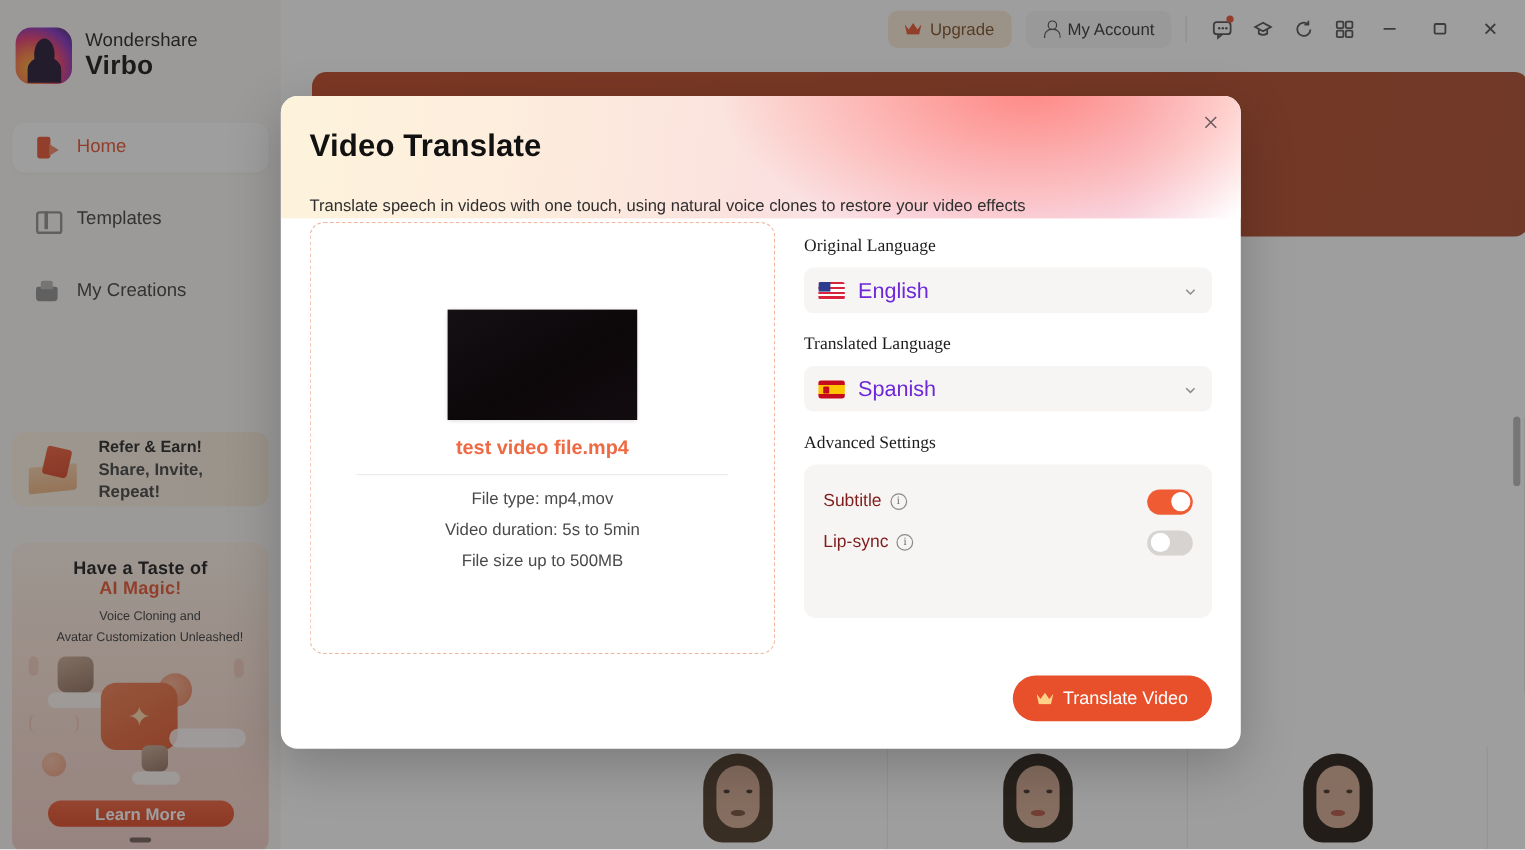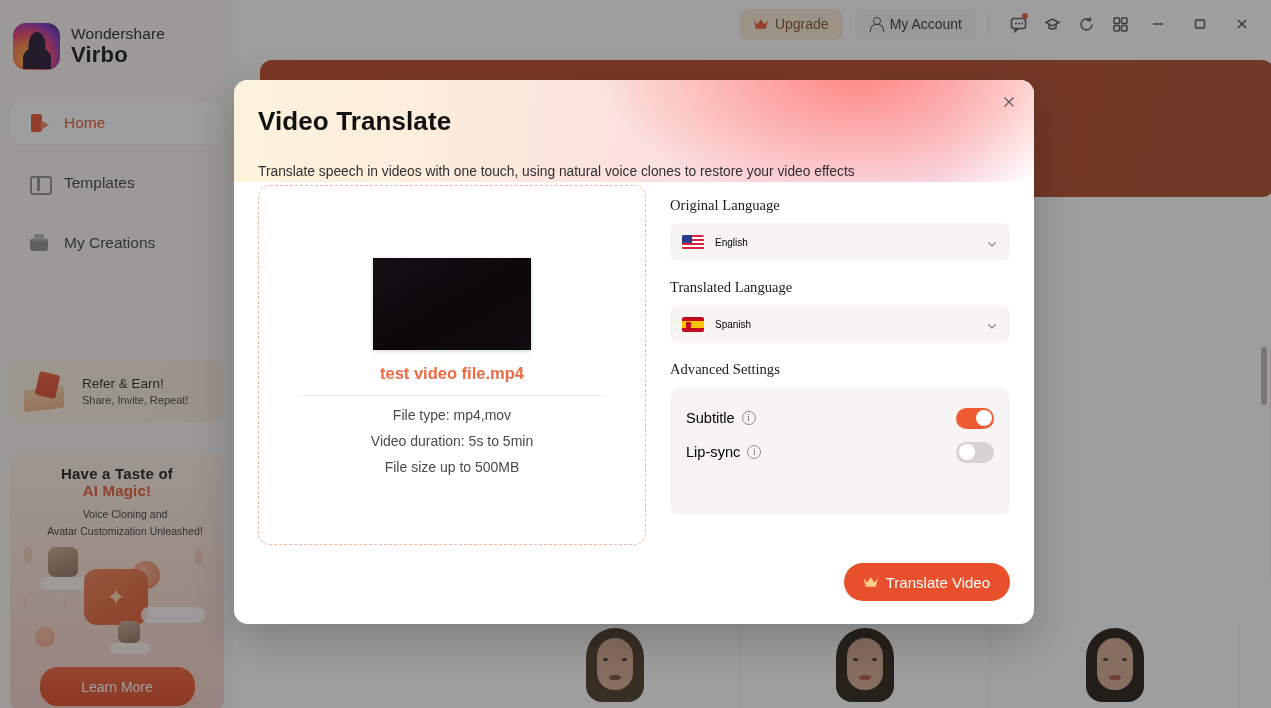--- a/index.html
+++ b/index.html
@@ -134,22 +134,22 @@
     background: linear-gradient(180deg,#f7cfa6,#efb27e);
     transform: skewY(-6deg);
   }
   .gift::after {
     content:""; position:absolute; left: 19px; top: 5px;
     width: 21px; height: 24px; border-radius: 3px;
     background: linear-gradient(160deg,#ef5b37,#d83f22);
     transform: rotate(13deg);
   }
   .refer-txt { line-height: 1.3; }
-  .refer-t1 { font-size: 13.5px; font-weight: normal; color: #1f1f1f; }
-  .refer-t2 { font-size: 11px; color: #3b3b3b; }
+  .refer-t1 { font-size: 13.5px; font-weight: bold; color: #1f1f1f; }
+  .refer-t2 { font-size: 14px; color: #3b3b3b; font-weight: bold; }
 
   
   .magic-card {
     position: absolute; left: 10px; top: 452px;
     width: 214px; height: 260px;
     border-radius: 13px;
     background: linear-gradient(180deg, #fdf0e5 0%, #fbe3d6 40%, #f6d7cd 70%, #f3cfc8 100%);
     overflow: hidden;
     padding-top: 13px;
     text-align: center;
@@ -177,26 +177,27 @@
   .mb.chip3 { left: 131px; top: 64px; width: 64px; height: 16px; border-radius:8px; background:#fff; opacity:.8;}
   .mb.dot1 { left: 122px; top: 18px; width: 28px; height: 28px; border-radius:50%;
     background: radial-gradient(circle at 35% 35%, #f6a67f, #e8673c); opacity:.85;}
   .mb.dot2 { left: 25px; top: 84px; width: 20px; height: 20px; border-radius:50%;
     background: radial-gradient(circle at 35% 35%, #f7b493, #ef8257); opacity:.7;}
   .mb.mic1 { left: 14px; top: 4px; width: 8px; height: 16px; border-radius: 4px; background:#f0c7b4; opacity:.8;}
   .mb.mic2 { left: 185px; top: 6px; width: 8px; height: 16px; border-radius: 4px; background:#f0c7b4; opacity:.8;}
   .mb.wave { left: 14px; top: 52px; width: 42px; height: 16px; background:transparent;
     border-left:2px solid #f0c0ab; border-right:2px solid #f0c0ab; opacity:.7;}
   .magic-btn {
-    margin: 6px auto 0; width: 155px; height: 39px;
+    margin: 6px auto 0; width: 155px; height: 22px;
     border-radius: 18px;
     background: linear-gradient(180deg,#ef5b33,#dd4220);
     color: #fff; font-size: 14px;
     display: flex; align-items: center; justify-content: center;
     cursor: pointer;
+    font-weight: bold;
   }
   .magic-pager {
     margin: 9px auto 0; width: 18px; height: 4px; border-radius: 2px; background: #6f5a52;
   }
 
   
   .main {
     flex: 1; position: relative;
     background: #ffffff;
     overflow: hidden;
@@ -383,38 +384,38 @@
   .flag.us::after {
     content:""; position:absolute; left:0; top:0; width:10px; height:8px; background:#2a3d8f;
   }
   .flag.es {
     background: linear-gradient(180deg,#c60b1e 0 25%, #ffc400 25% 75%, #c60b1e 75% 100%);
   }
   .flag.es::after {
     content:""; position:absolute; left:4px; top:5px; width:5px; height:6px;
     background:#c60b1e; border-radius:1px;
   }
-  .select-text { font-size: 10px; color: #000000; margin-left: 11px; }
+  .select-text { font-size: 18px; color: #6d28d9; margin-left: 11px; }
   .chev {
     position: absolute; right: 12px; top: 50%; transform: translateY(-50%);
     width: 12px; height: 12px;
   }
   .adv-panel {
     width: 340px; height: 128px;
     background: #f7f5f3;
     border-radius: 10px;
     padding: 14px 16px 0 16px;
     margin-top: 1px;
   }
   .adv-row {
     display: flex; align-items: center; justify-content: space-between;
     height: 34px;
   }
   .adv-left { display: flex; align-items: center; gap: 7px; }
-  .adv-name { font-size: 14.6px; color: #000000; }
+  .adv-name { font-size: 14.6px; color: #7f1d1d; }
   .info-ico {
     width: 14px; height: 14px; border-radius: 50%;
     border: 1.2px solid #8a8a8a;
     display: flex; align-items: center; justify-content: center;
     font-size: 9.5px; color: #6c6c6c;
     font-family: "Liberation Serif", serif;
     cursor: pointer;
   }
   .toggle {
     width: 38px; height: 21px; border-radius: 11px;

